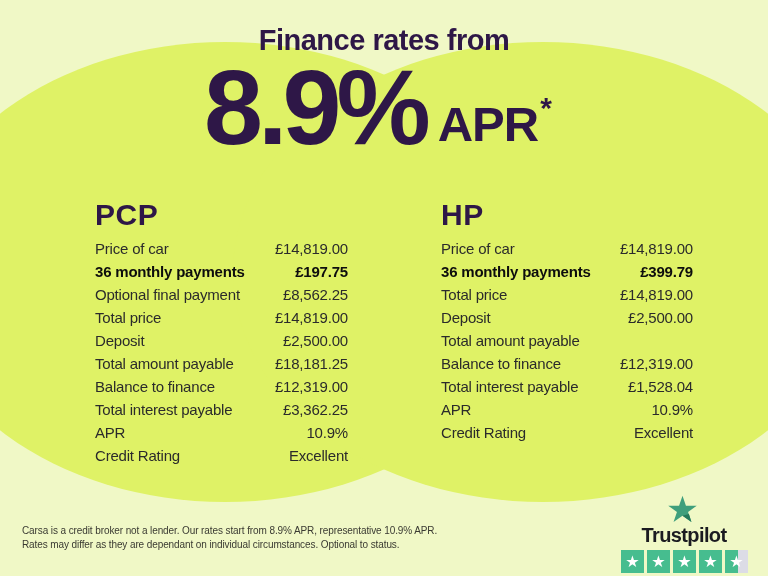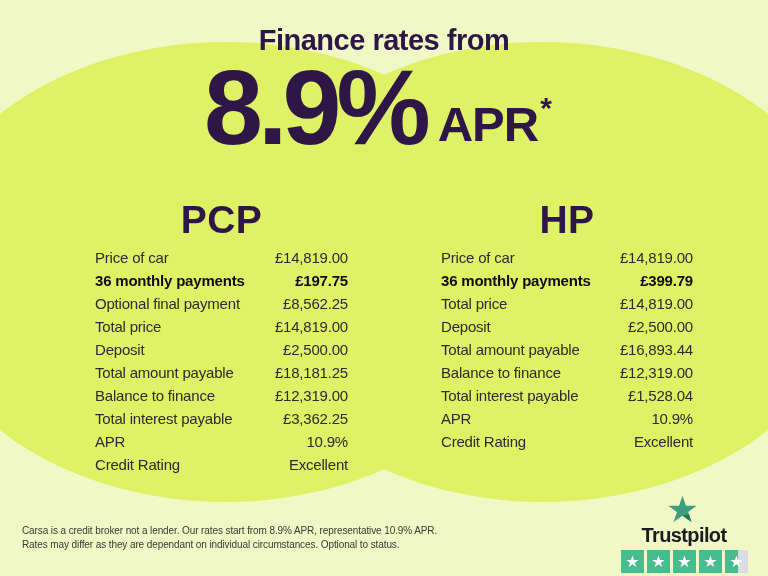--- a/index.html
+++ b/index.html
@@ -33,21 +33,21 @@
     color:var(--purple);
   }
   .hero .rate{font-size:106px;font-weight:bold;letter-spacing:-5px;line-height:1;}
   .hero .apr{font-size:49px;font-weight:bold;letter-spacing:-1px;line-height:1;margin-left:12px;margin-bottom:11px;}
   .hero .asterisk{font-size:30px;font-weight:bold;position:relative;top:-23px;letter-spacing:0;margin-left:2px;}
 
   .fin-table{position:absolute;top:200px;}
   .fin-table.pcp{left:95px;width:253px;}
   .fin-table.hp{left:441px;width:252px;}
   .tbl-title{
-    text-align:center;font-size:39px;font-weight:bold;color:var(--purple);
+    font-size:30px;font-weight:bold;color:var(--purple);
     line-height:1;margin-bottom:7px;letter-spacing:0.5px;
   }
   .rows{width:100%;}
   .row{
     display:flex;justify-content:space-between;align-items:center;
     height:23px;line-height:23px;font-size:15px;color:var(--text);
     letter-spacing:-0.2px;white-space:nowrap;
   }
   .row.bold{font-weight:bold;color:var(--text-bold);}
   .row .lbl{text-align:left;}
@@ -148,21 +148,20 @@
           <div class="row">
           <span class="lbl">Total price</span>
           <span class="val">£14,819.00</span>
         </div>
           <div class="row">
           <span class="lbl">Deposit</span>
           <span class="val">£2,500.00</span>
         </div>
           <div class="row">
           <span class="lbl">Total amount payable</span>
-          <span class="val">£16,893.44</span>
         </div>
           <div class="row">
           <span class="lbl">Balance to finance</span>
           <span class="val">£12,319.00</span>
         </div>
           <div class="row">
           <span class="lbl">Total interest payable</span>
           <span class="val">£1,528.04</span>
         </div>
           <div class="row">

